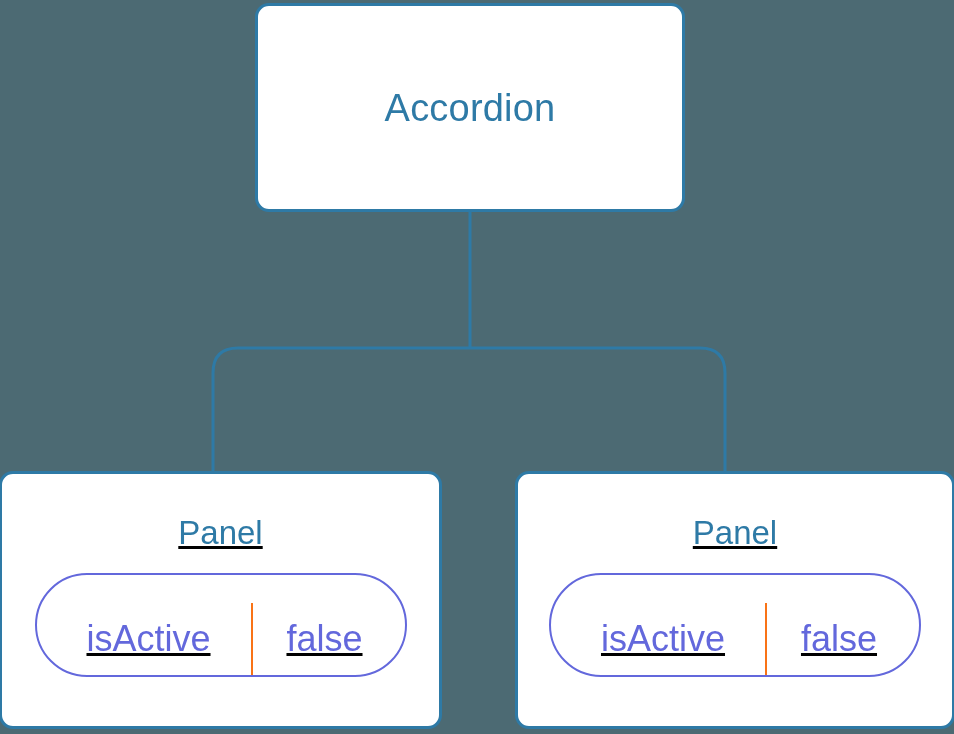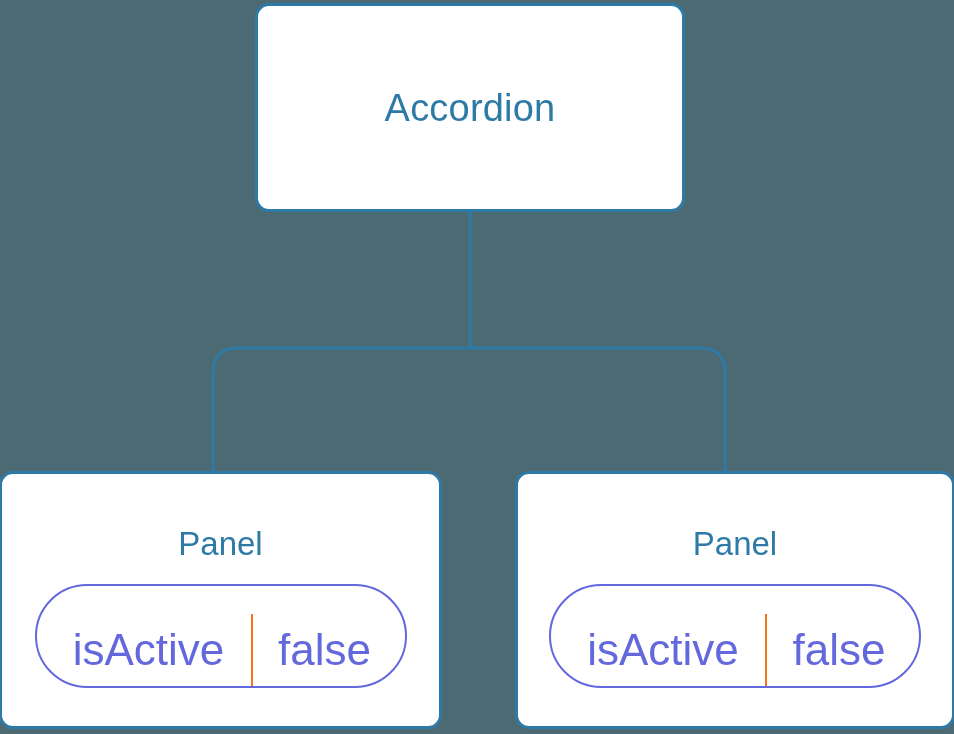--- a/index.html
+++ b/index.html
@@ -59,22 +59,23 @@
     line-height: 1;
     white-space: nowrap;
   }
 
   .node-panel {
     top: 471px;
     height: 258px;
     display: flex;
     flex-direction: column;
     align-items: center;
-    padding-top: 53px;
+    padding-top: 42px;
     box-sizing: border-box;
+    text-decoration: underline;
   }
 
   .node-panel.left {
     left: -1px;
     width: 443px;
   }
 
   .node-panel.right {
     left: 515px;
     width: 440px;
@@ -100,21 +101,21 @@
     box-sizing: border-box;
     overflow: hidden;
   }
 
   .state-key,
   .state-val {
     display: flex;
     align-items: center;
     justify-content: center;
     color: #6368dc;
-    font-size: 44px;
+    font-size: 36px;
     line-height: 1;
     white-space: nowrap;
     box-sizing: border-box;
     margin-top: 28px;
   }
 
   .state-key {
     width: 214px;
     padding-left: 10px;
   }

